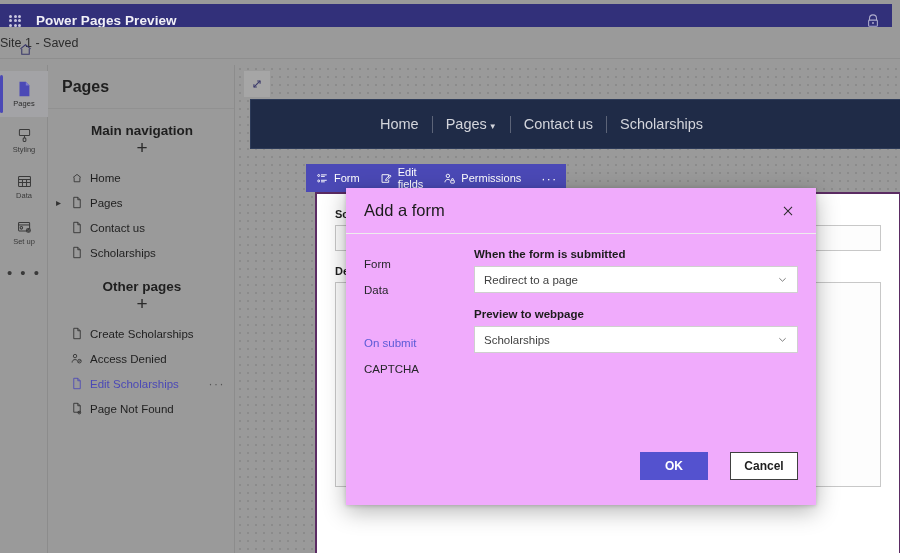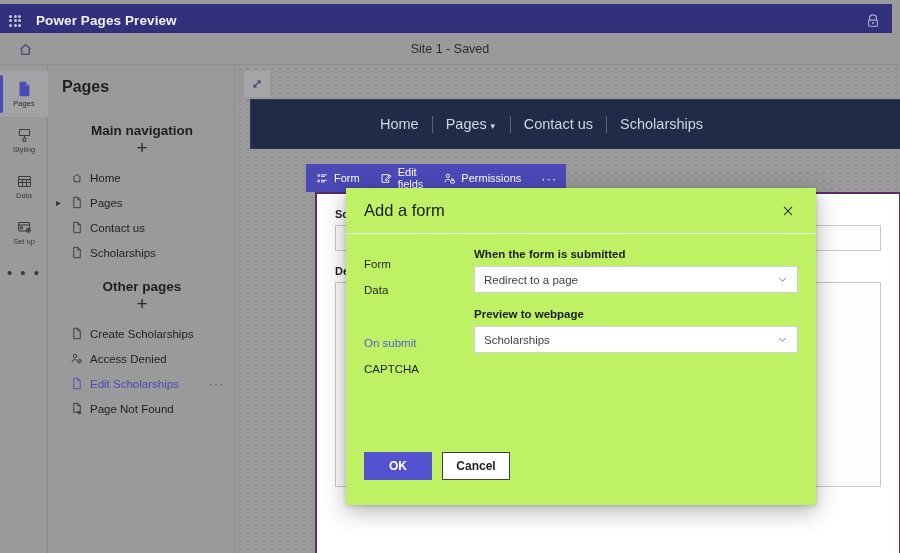--- a/index.html
+++ b/index.html
@@ -25,23 +25,23 @@
   .waffle-grid i { background: #c9c7e0; border-radius: 50%; display: block; }
   .suite-title {
     color: #f1f0f7; font-size: 13.5px; font-weight: bold; letter-spacing: .1px;
     margin-left: 6px;
   }
   .suite-right { margin-left: auto; margin-right: 12px; display: flex; align-items: center; }
   .suite-icon { color: #b9b7d4; opacity: .92; display: flex; cursor: pointer; }
 
   
   .cmdbar {
-    position: absolute; top: 33px; left: 0; width: 900px; height: 32px;
+    position: absolute; top: 27px; left: 0; width: 900px; height: 32px;
     background: #9a9a9a; border-bottom: 1px solid #8e8e8e;
-    display: flex; align-items: center; justify-content: center;
+    display: flex; align-items: center; 
   }
   .cmd-title { font-size: 12.5px; color: #2c2c2c; }
   .home-btn {
     position: absolute; left: 12px; top: 33px; width: 26px; height: 32px;
     display: flex; align-items: center; justify-content: center; cursor: pointer;
   }
 
   
   .rail {
     position: absolute; top: 65px; left: 0; width: 48px; height: 488px;
@@ -136,21 +136,21 @@
     position: absolute; left: 79px; top: 127px; width: 586px; height: 410px;
     background: #fff; border: 2px solid #5b2b63;
   }
   .fc-field { padding: 14px 18px 0 18px; }
   .fc-label { font-size: 11px; font-weight: bold; color: #1f1f1f; margin-bottom: 5px; }
   .fc-input { height: 26px; border: 1px solid #c8c8c8; background: #fdfdfd; }
 
   
   .dlg-shadow {
     position: absolute; left: 346px; top: 188px; width: 470px; height: 317px;
-    background: #bef264;
+    background: #f0abfc;
     box-shadow: 0 6px 22px rgba(0,0,0,.30), 0 1px 4px rgba(0,0,0,.18);
   }
   .dlg-head {
     height: 46px; display: flex; align-items: center; padding: 0 14px 0 18px;
     border-bottom: 1px solid #ededed;
   }
   .dlg-title { font-size: 16.5px; color: #1b1b1b; }
   .dlg-close {
     margin-left: auto; width: 28px; height: 28px; display: flex; align-items: center;
     justify-content: center; cursor: pointer; color: #333;
@@ -166,21 +166,21 @@
   .fld-label { font-size: 11.5px; font-weight: bold; color: #1c1c1c; margin-bottom: 6px; }
   .fld-select {
     height: 27px; border: 1px solid #cfcfcf; background: #fff;
     display: flex; align-items: center; padding: 0 9px; font-size: 11.5px; color: #414141;
     cursor: pointer; margin-bottom: 15px;
   }
   .fld-select .sv { flex: 1; }
   .fld-select .sc { color: #6a6a6a; font-size: 9px; }
   .dlg-foot {
     position: absolute; left: 0; right: 0; bottom: 0; height: 64px;
-    display: flex; align-items: center; gap: 10px;
+    display: flex; align-items: center; justify-content: flex-end; gap: 22px;
     padding: 0 18px 14px 18px;
   }
   .btn { height: 28px; min-width: 68px; font-size: 12px; cursor: pointer;
          display: flex; align-items: center; justify-content: center; }
   .btn-primary { background: #5452cf; color: #fff; border: 1px solid #5452cf; font-weight: bold; }
   .btn-default { background: #fff; color: #1f1f1f; border: 1px solid #404040; font-weight: bold; }
 
   svg { display: block; }
 </style>
 </head>

